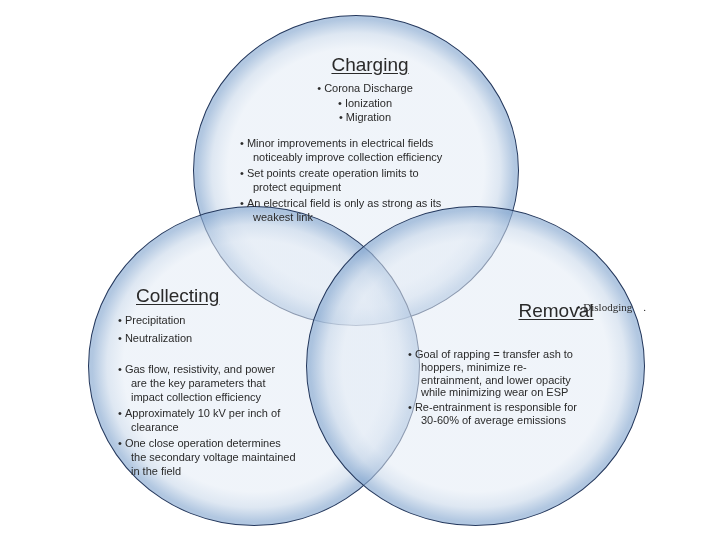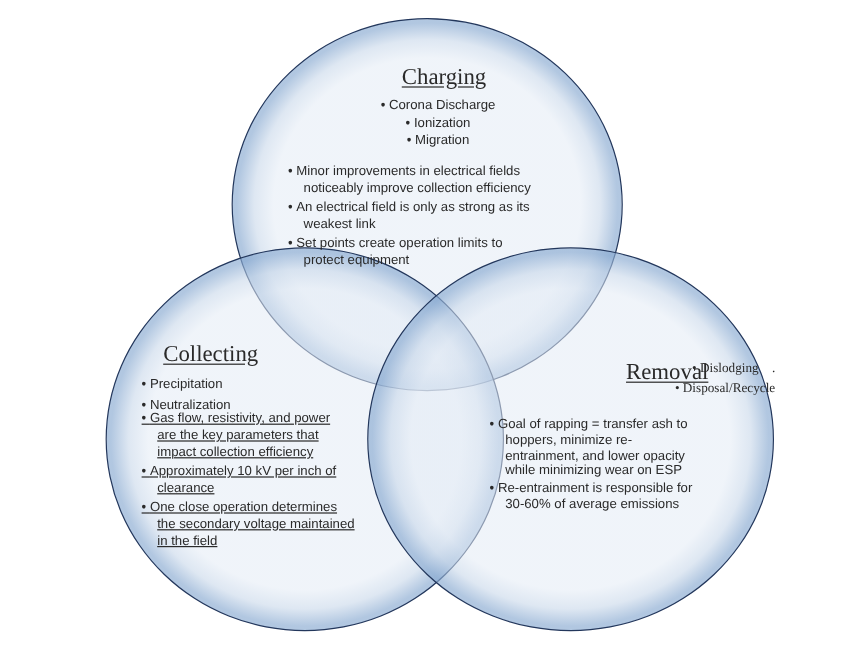--- a/index.html
+++ b/index.html
@@ -30,21 +30,20 @@
   .circle-charging   { left: 193px; top: 15px;  width: 324px; height: 309px; }
   .circle-collecting { left: 88px;  top: 206px; width: 330px; height: 318px; }
   .circle-removal    { left: 306px; top: 206px; width: 337px; height: 318px; }
 
   .title {
     position: absolute;
     font-size: 19px;
     text-decoration: underline;
     text-underline-offset: 2px;
     white-space: nowrap;
-    font-family: Liberation Serif, serif;
   }
   .title-charging   { left: 280px; top: 54px;  width: 180px; text-align: center; }
   .title-collecting { left: 136px; top: 285px; }
   .title-removal    { left: 471px; top: 274px; width: 170px; text-align: center; margin-top: 26px; }
 
   ul.vlist {
     position: absolute;
     list-style: none;
     margin: 0;
     padding: 0;
@@ -56,45 +55,45 @@
   .list-collecting-primary { left: 118px; top: 311px; line-height: 18px; }
   .list-removal-primary    { left: 466px; top: 299px; width: 180px; text-align: right; line-height: 17px; font-family: Liberation Serif, serif; }
 
   ul.detail li {
     white-space: pre-line;
     padding-left: 13px;
     text-indent: -13px;
     margin-bottom: 2px;
   }
   .list-charging-detail   { left: 240px; top: 136px; width: 270px; line-height: 14px; }
-  .list-collecting-detail { left: 118px; top: 342px; width: 225px; line-height: 14px; text-decoration: underline; }
+  .list-collecting-detail { left: 118px; top: 362px; width: 225px; line-height: 14px; }
   .list-removal-detail    { left: 408px; top: 348px; width: 235px; font-size: 11.5px; line-height: 12.8px; }
 </style>
 </head>
 <body>
 
 <div id="canvas">
 
   <div class="circle circle-charging"></div>
   <div class="circle circle-collecting"></div>
   <div class="circle circle-removal"></div>
 
   <div class="title title-charging">Charging</div>
   <ul class="vlist list-charging-primary">
       <li>Corona Discharge</li>
       <li>Ionization</li>
       <li>Migration</li>
     </ul>
   <ul class="vlist detail list-charging-detail">
       <li>Minor improvements in electrical fields
 noticeably improve collection efficiency</li>
+      <li>Set points create operation limits to
+protect equipment</li>
       <li>An electrical field is only as strong as its
 weakest link</li>
-      <li>Set points create operation limits to
-protect equipment</li>
     </ul>
 
   <div class="title title-collecting">Collecting</div>
   <ul class="vlist list-collecting-primary">
       <li>Precipitation</li>
       <li>Neutralization</li>
     </ul>
   <ul class="vlist detail list-collecting-detail">
       <li>Gas flow, resistivity, and power
 are the key parameters that
@@ -102,21 +101,20 @@
       <li>Approximately 10 kV per inch of
 clearance</li>
       <li>One close operation determines
 the secondary voltage maintained
 in the field</li>
     </ul>
 
   <div class="title title-removal">Removal</div>
   <ul class="vlist list-removal-primary">
       <li>Dislodging&nbsp;&nbsp;&nbsp;&nbsp;.</li>
-      <li>Disposal/Recycle</li>
     </ul>
   <ul class="vlist detail list-removal-detail">
       <li>Goal of rapping = transfer ash to
 hoppers, minimize re-
 entrainment, and lower opacity
 while minimizing wear on ESP</li>
       <li>Re-entrainment is responsible for
 30-60% of average emissions</li>
     </ul>
 

